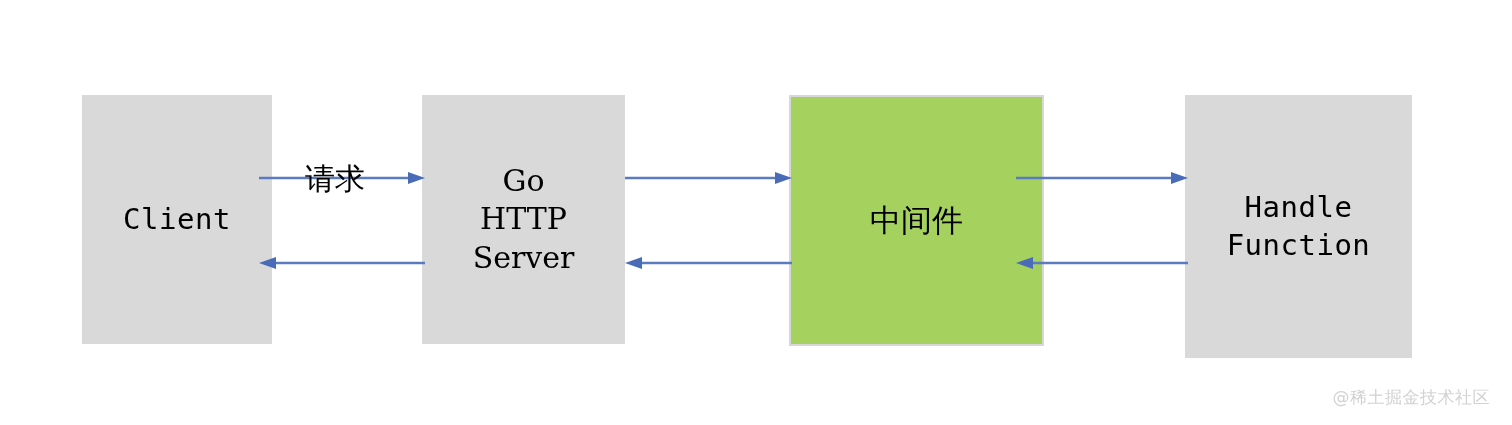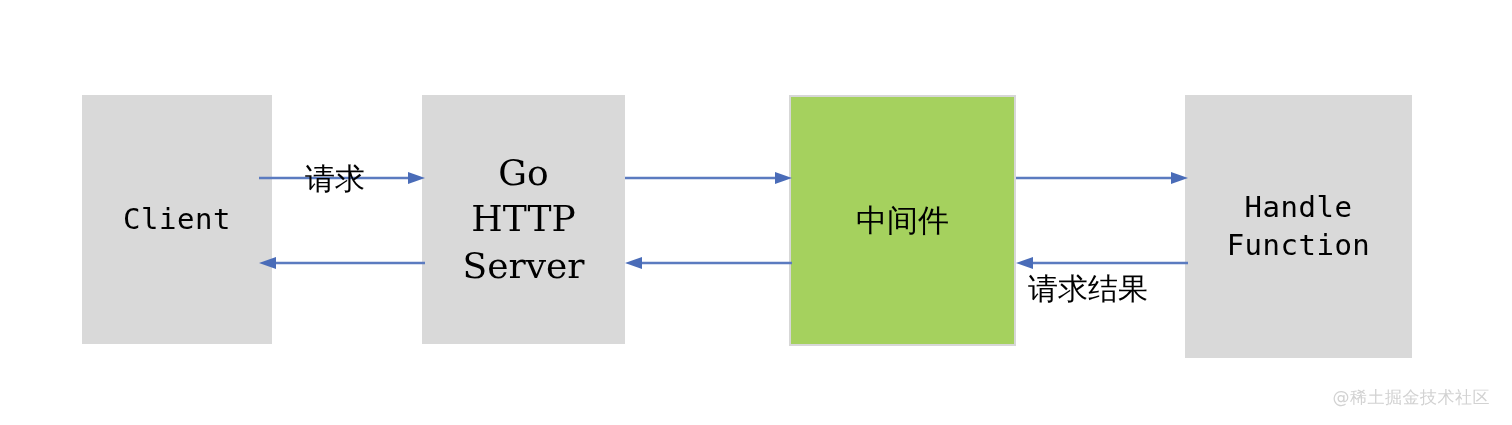--- a/index.html
+++ b/index.html
@@ -43,33 +43,33 @@
   }
 
   .node.mono {
     font-family: "DejaVu Sans Mono", "Liberation Mono", monospace;
     font-size: 29px;
     letter-spacing: 0.5px;
   }
 
   .node.serif {
     font-family: "DejaVu Serif", "Liberation Serif", serif;
-    font-size: 36px;
+    font-size: 30px;
   }
 
   .node.cjk {
     font-family: "DejaVu Sans", "Liberation Sans", sans-serif;
     font-size: 31px;
     font-weight: 500;
   }
 
   
   #node-client   { left: 82px;   top: 95px; width: 190px; height: 249px; }
   #node-server   { left: 422px;  top: 95px; width: 203px; height: 249px; }
-  #node-mw       { left: 789px;  top: 95px; width: 227px; height: 251px; }
+  #node-mw       { left: 789px;  top: 95px; width: 255px; height: 251px; }
   #node-handler  { left: 1185px; top: 95px; width: 227px; height: 263px; }
 
   
   .arrow {
     position: absolute;
     height: 16px;
     pointer-events: none;
   }
   .arrow svg { display: block; overflow: visible; }
 
@@ -172,17 +172,16 @@
 
   <div class="arrow" id="arrow-handler-mw">
     <svg width="172" height="16" viewBox="0 0 172 16">
       <line x1="14" y1="8" x2="172" y2="8" stroke="#5b7bc0" stroke-width="2.6"></line>
       <polygon points="0,8 17,2 17,14" fill="#4a6cb8"></polygon>
     </svg>
   </div>
 
   <div class="edge-label" id="label-request">请求</div>
 
-  <div class="edge-label" id="label-result">请求结果</div>
 
   <div id="watermark">@稀土掘金技术社区</div>
 
 </div>
 
 </body></html>

